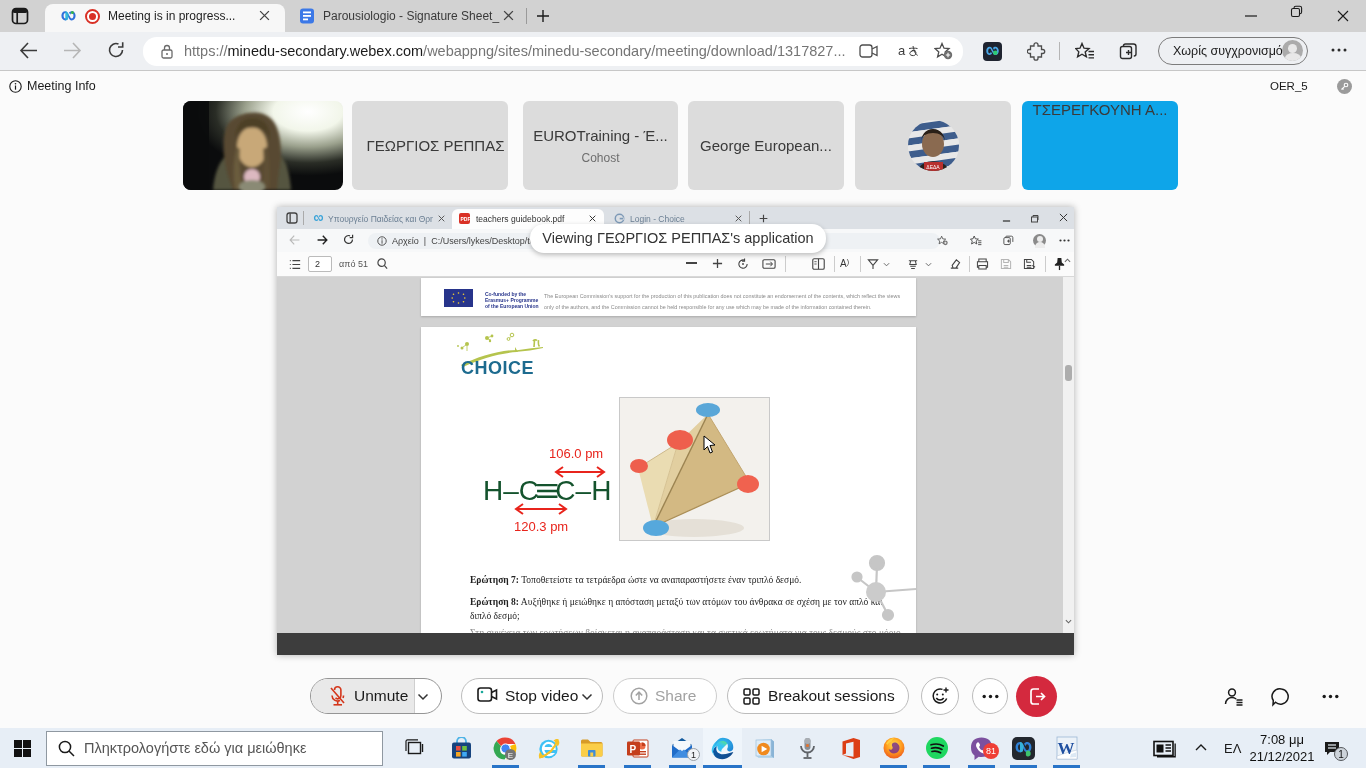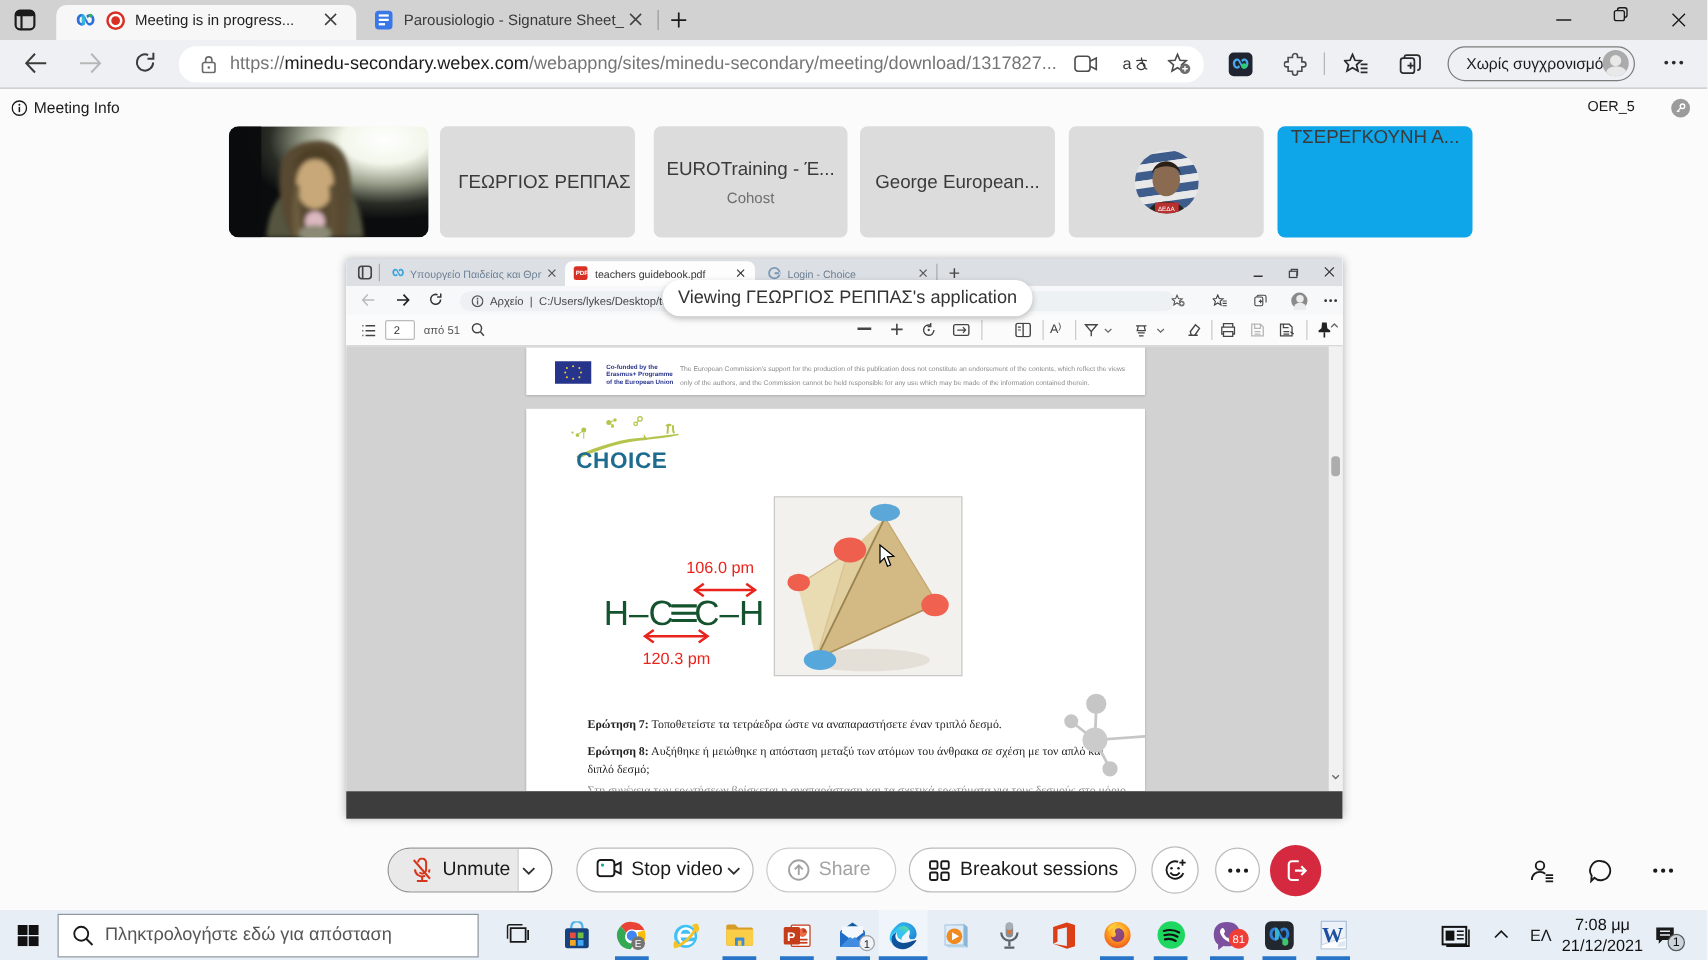--- a/index.html
+++ b/index.html
@@ -567,21 +567,21 @@
     <rect x="9" y="0" width="8" height="8" fill="#111"></rect>
   <rect x="0" y="9" width="8" height="8" fill="#111"></rect>
     <rect x="9" y="9" width="8" height="8" fill="#111"></rect>
 </svg>
 
 <div class="abs" style="left:46px;top:731px;width:337px;height:35px;background:#fff;border:1px solid #8f98a1;"></div>
 <svg class="abs" style="left:58px;top:740px;" width="17" height="17" viewBox="0 0 17 17">
     <circle cx="7" cy="7" r="5.6" fill="none" stroke="#1a1a1a" stroke-width="1.5"></circle>
     <line x1="11" y1="11" x2="16" y2="16" stroke="#1a1a1a" stroke-width="1.5"></line>
   </svg>
-<div class="abs" style="left:84px;top:740px;font-size:14.5px;color:#555;">Πληκτρολογήστε εδώ για απόσταση</div>
+<div class="abs" style="left:84px;top:740px;font-size:14.5px;color:#555;">Πληκτρολογήστε εδώ για μειώθηκε</div>
 
 <svg class="abs" style="left:405px;top:739px;" width="19" height="18" viewBox="0 0 19 18">
   <rect x="3.5" y="3.5" width="12" height="11" fill="none" stroke="#1a1a1a" stroke-width="1.4"></rect>
   <path d="M1 12 V2 A1.5 1.5 0 0 1 2.5 0.8 L13 0.8" fill="none" stroke="#1a1a1a" stroke-width="1.2"></path>
   <line x1="17.5" y1="5" x2="17.5" y2="13" stroke="#1a1a1a" stroke-width="1.4"></line>
 </svg>
 
 <svg class="abs" style="left:450px;top:737px;" width="23" height="23" viewBox="0 0 23 23">
   <path d="M7 6 V4.5 A4.5 4.5 0 0 1 16 4.5 V6" fill="none" stroke="#4db3e6" stroke-width="1.8"></path>
   <rect x="2" y="5.5" width="19" height="16" rx="2" fill="#16437e"></rect>

